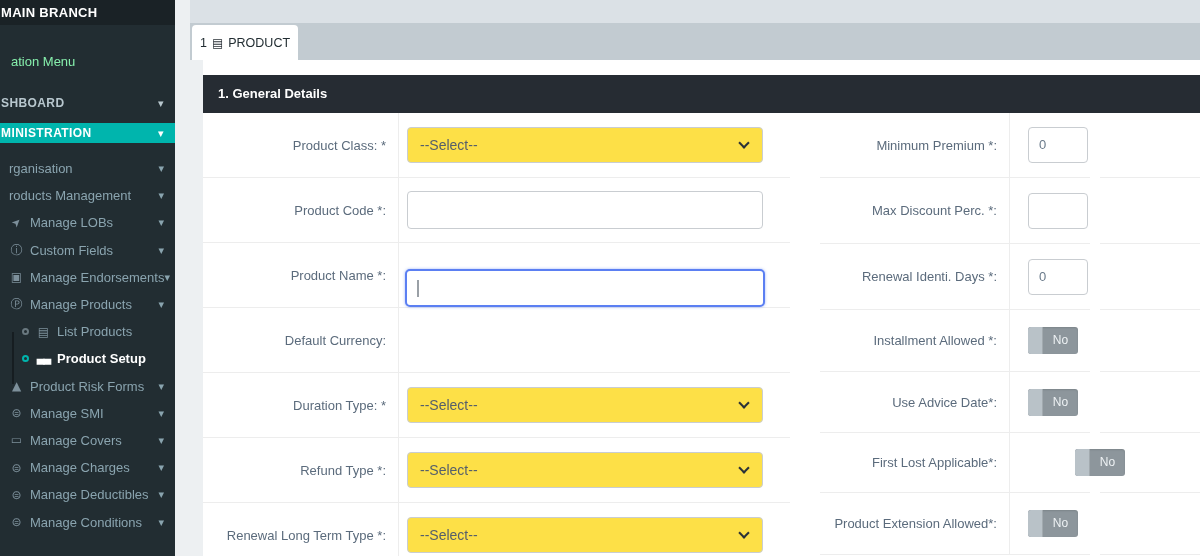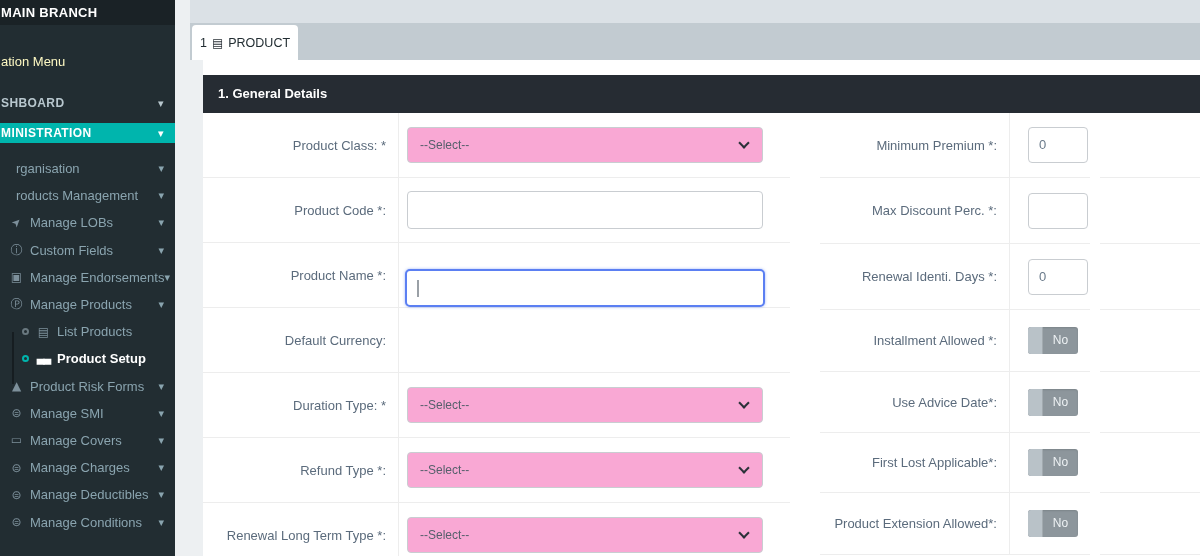--- a/index.html
+++ b/index.html
@@ -10,31 +10,31 @@
     --toggle-body:#8d969c; --toggle-handle:#b9c2c8;
   }
   *{margin:0;padding:0;box-sizing:border-box;}
   html,body{width:1200px;height:556px;overflow:hidden;}
   body{font-family:"Liberation Sans",sans-serif;background:var(--content-bg);position:relative;}
 
   
   .sidebar{position:absolute;left:0;top:0;width:175px;height:556px;background:var(--sidebar-bg);z-index:5;}
   .brand{height:25px;background:var(--brand-bg);color:#fff;font-size:13px;font-weight:bold;
          line-height:25px;padding-left:1px;white-space:nowrap;letter-spacing:.3px;}
-  .nav-label{margin-top:29px;height:20px;color:#fef9c3;font-size:13px;padding-left:1px;white-space:nowrap;}
+  .nav-label{margin-top:29px;height:20px;color:#86efac;font-size:13px;padding-left:1px;white-space:nowrap;margin-left:10px;}
   .side-list{margin-top:0;}
   .srow{display:flex;align-items:center;white-space:nowrap;cursor:pointer;}
   .srow .caret{margin-left:auto;padding-right:11px;font-size:11px;color:var(--side-item);font-family:"DejaVu Sans",sans-serif;}
   .row-header-cut{height:30px;margin-top:14px;font-size:12px;font-weight:600;letter-spacing:.4px;color:#b8c7ce;padding-left:1px;}
   .row-header-cut .caret{color:#b8c7ce;}
   .row-header-cut.active{background:var(--accent);color:#fff;height:20px;margin-top:5px;margin-bottom:12px;}
   .row-header-cut.active .caret{color:#fff;}
   .row-item-cut,.row-item,.row-child{height:27.2px;font-size:13px;color:var(--side-item);}
   .row-item{padding-left:9px;}
-  .row-item-cut{padding-left:16px;}
+  .row-item-cut{padding-left:9px;}
   .sicon{font-family:"DejaVu Sans",sans-serif;width:15px;text-align:center;margin-right:6px;
          font-size:12px;color:#7d909b;flex:none;display:inline-block;}
   .sicon[data-name="send-icon"]{transform:rotate(-45deg);font-size:11px;}
   .sicon[data-name="bed-icon"]{font-size:10px;letter-spacing:-1px;}
   .row-child{padding-left:22px;}
   .bullet{width:7px;height:7px;border:2px solid #69787f;border-radius:50%;margin-right:7px;flex:none;}
   .row-child.active .bullet{border-color:var(--accent);}
   .row-child.active{color:#fff;font-weight:600;}
   .row-child.active .sicon{color:#fff;}
   .tree-line{position:absolute;left:12px;top:332px;width:2px;height:52px;background:#161d21;}
@@ -59,22 +59,22 @@
   .grpC{left:897px;width:301px;}
   .frow{display:flex;align-items:center;border-bottom:1px solid var(--divider);}
   .lblcell{height:100%;display:flex;align-items:center;justify-content:flex-end;
            padding-right:12px;border-right:1px solid var(--divider);color:var(--label-col);font-size:13px;flex:none;}
   .grpA .lblcell{width:196px;}
   .grpB .lblcell{width:190px;}
   .ctlcell{flex:1;display:flex;align-items:center;padding-left:8px;}
   .grpB .ctlcell{padding-left:18px;}
   .rowC{justify-content:flex-end;padding-right:3px;color:var(--label-col);font-size:13px;overflow:hidden;white-space:nowrap;}
 
-  .sel{position:relative;width:356px;height:36px;border:1px solid #c9cdd1;border-radius:4px;background:#f9a8d4;
-       font-size:12px;color:#555f6b;line-height:34px;padding-left:12px;cursor:pointer;}
+  .sel{position:relative;width:356px;height:36px;border:1px solid #c9cdd1;border-radius:4px;background:#fde047;
+       font-size:14px;color:#555f6b;line-height:34px;padding-left:12px;cursor:pointer;}
   .chev{position:absolute;right:14px;top:11px;width:8px;height:8px;border-right:2px solid #2b3238;
         border-bottom:2px solid #2b3238;transform:rotate(45deg);}
   .txt{width:356px;height:38px;border:1px solid #c9cdd1;border-radius:4px;background:#fff;display:flex;align-items:center;}
   .txt.focused{width:360px;margin-left:-2px;border:2px solid var(--focus-blue);border-radius:5px;
                box-shadow:0 0 3px rgba(82,122,242,.55);}
   .caret-bar{width:1.5px;height:17px;background:#9aa0a6;margin-left:10px;}
   .num{width:60px;height:36px;border:1px solid #c9cdd1;border-radius:4px;background:#fff;
        font-size:13px;color:#6a7a8a;line-height:34px;padding-left:10px;}
   .toggle{position:relative;width:50px;height:27px;background:var(--toggle-body);border-radius:3px;
           box-shadow:inset 0 1px 2px rgba(0,0,0,.12);cursor:pointer;}
@@ -281,21 +281,21 @@
             <div class="lblcell" data-name="field-label-cell">
               <span data-name="field-label">Use Advice Date*:</span>
             </div>
             <div class="ctlcell" data-name="field-control-cell">
               <div class="toggle" data-name="use-advice-date-toggle">
                 <span class="handle" data-name="toggle-handle-icon"></span>
                 <span class="tglbl" data-name="toggle-state-label">No</span>
               </div>
             </div>
           </div>
-          <div class="frow" data-name="form-row" style="height: 60px;">
+          <div class="frow" data-name="form-row" style="height: 60px; gap: 47px;">
             <div class="lblcell" data-name="field-label-cell">
               <span data-name="field-label">First Lost Applicable*:</span>
             </div>
             <div class="ctlcell" data-name="field-control-cell">
               <div class="toggle" data-name="first-lost-applicable-toggle">
                 <span class="handle" data-name="toggle-handle-icon"></span>
                 <span class="tglbl" data-name="toggle-state-label">No</span>
               </div>
             </div>
           </div>

